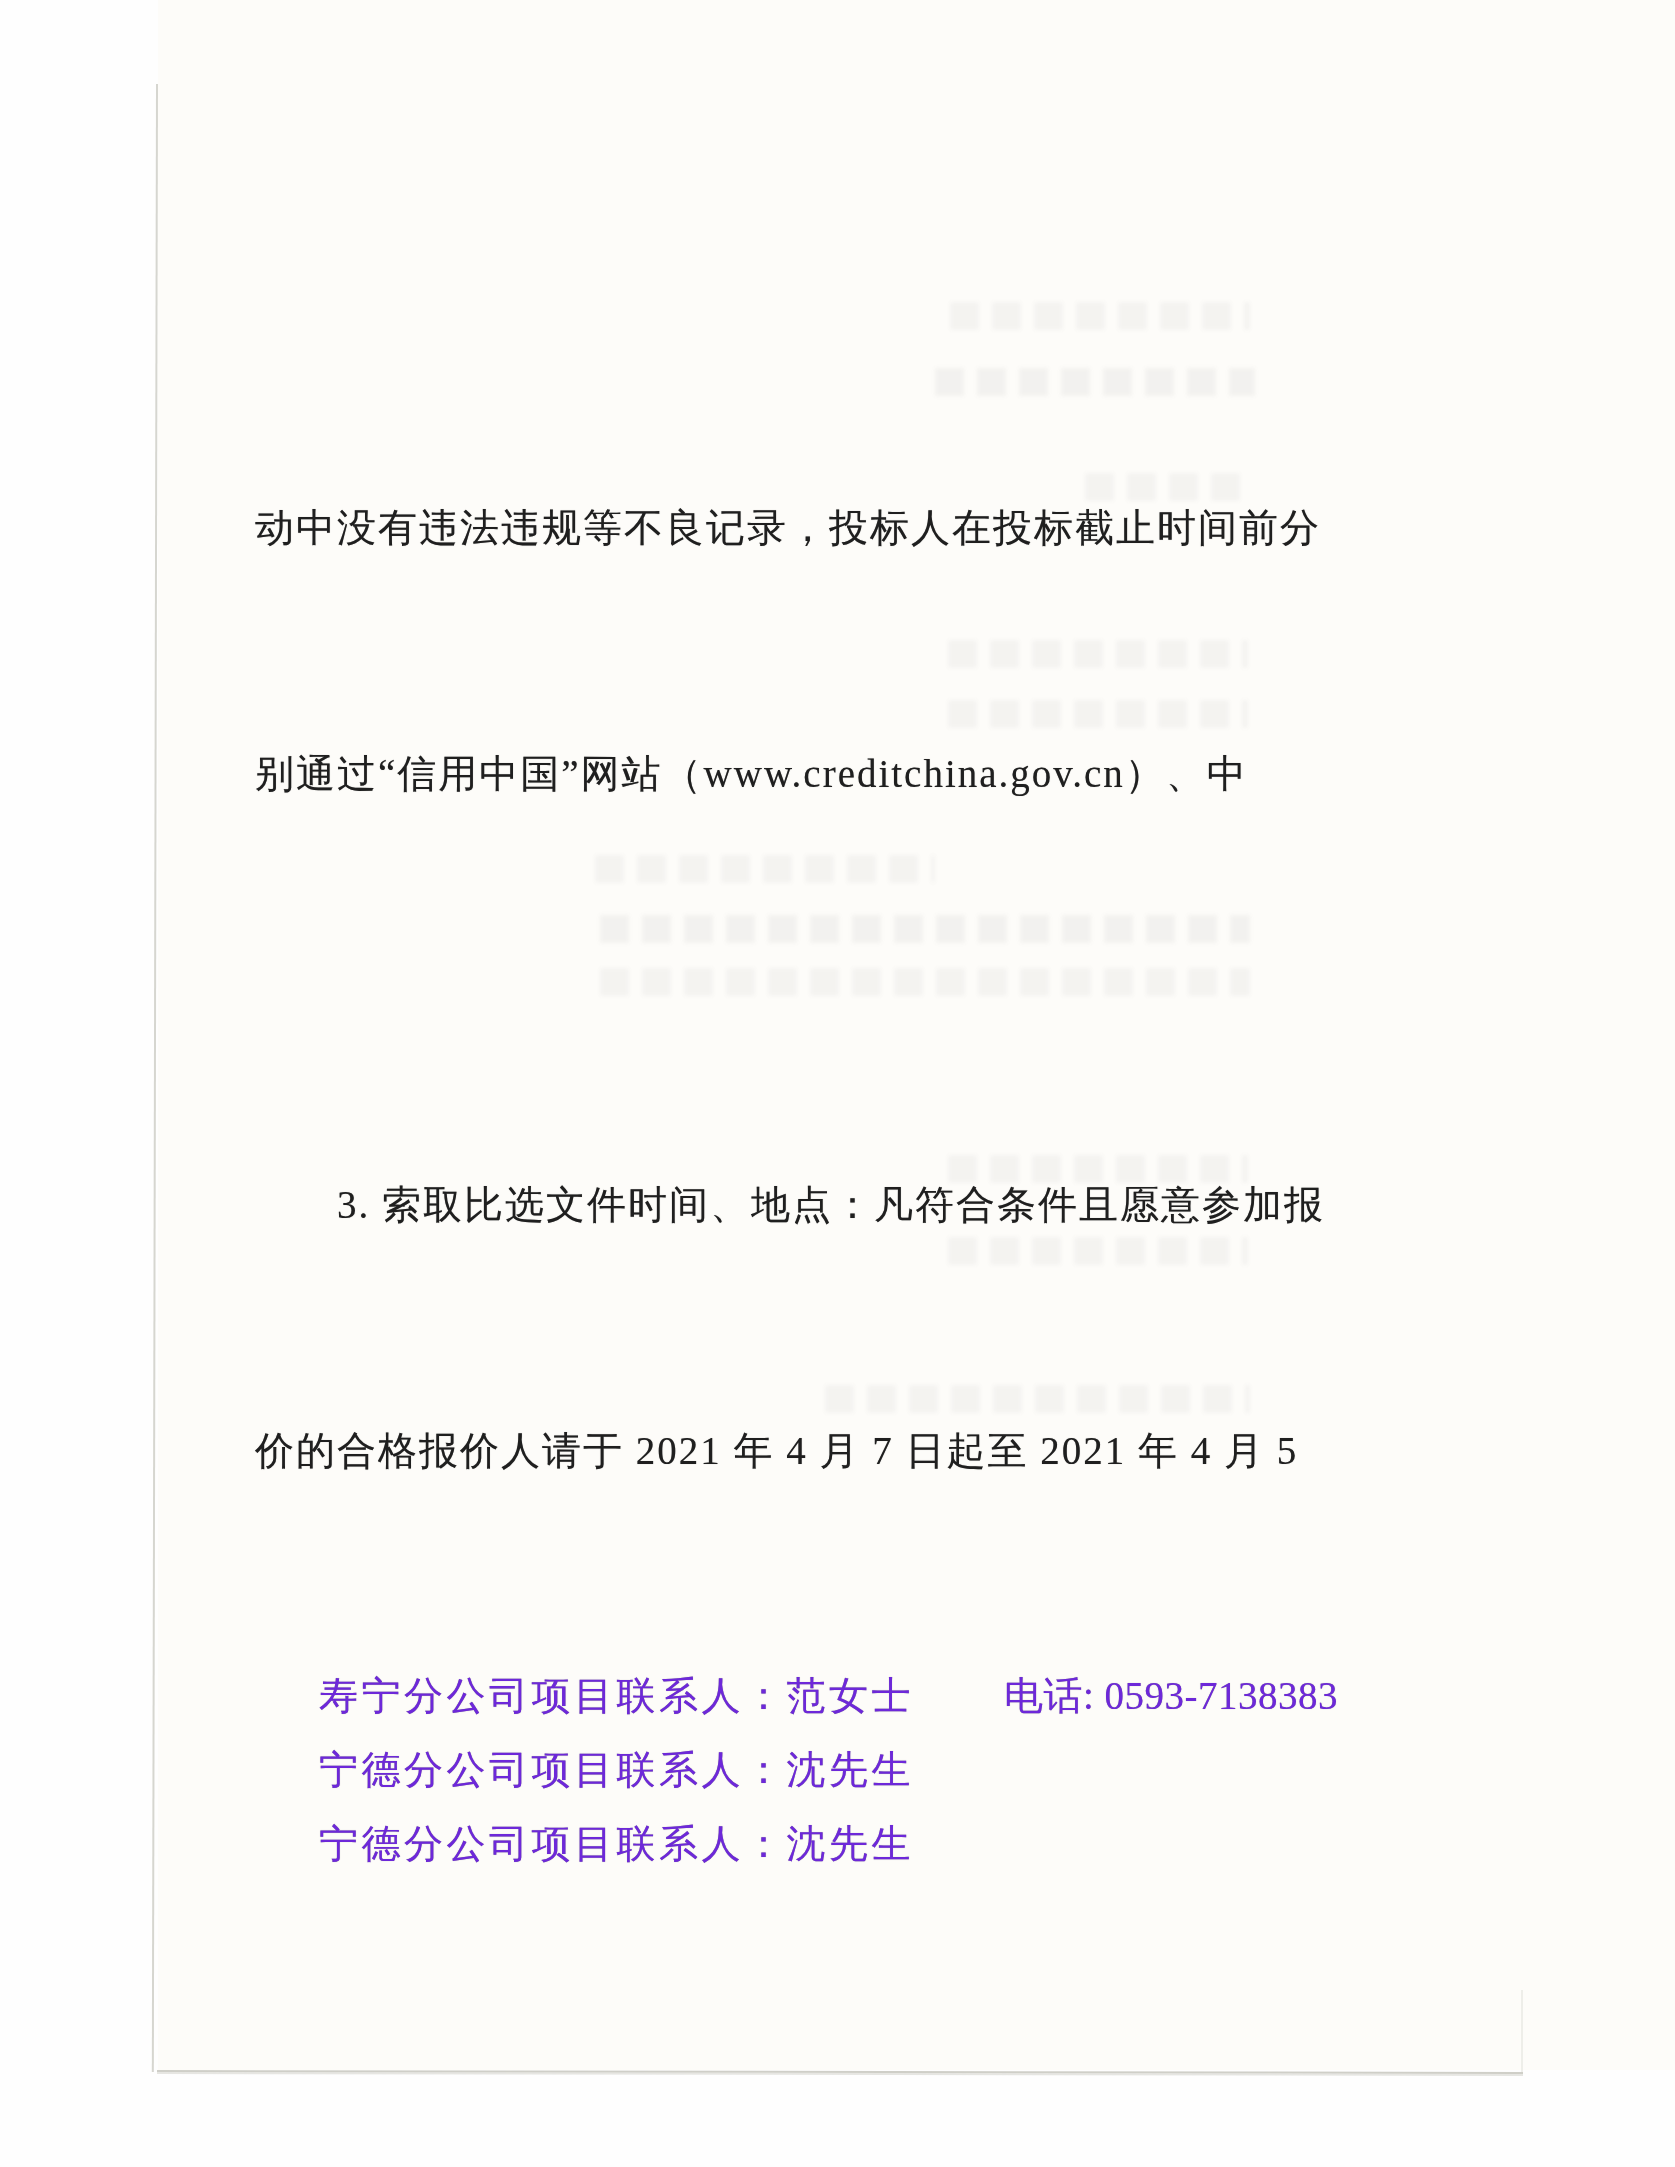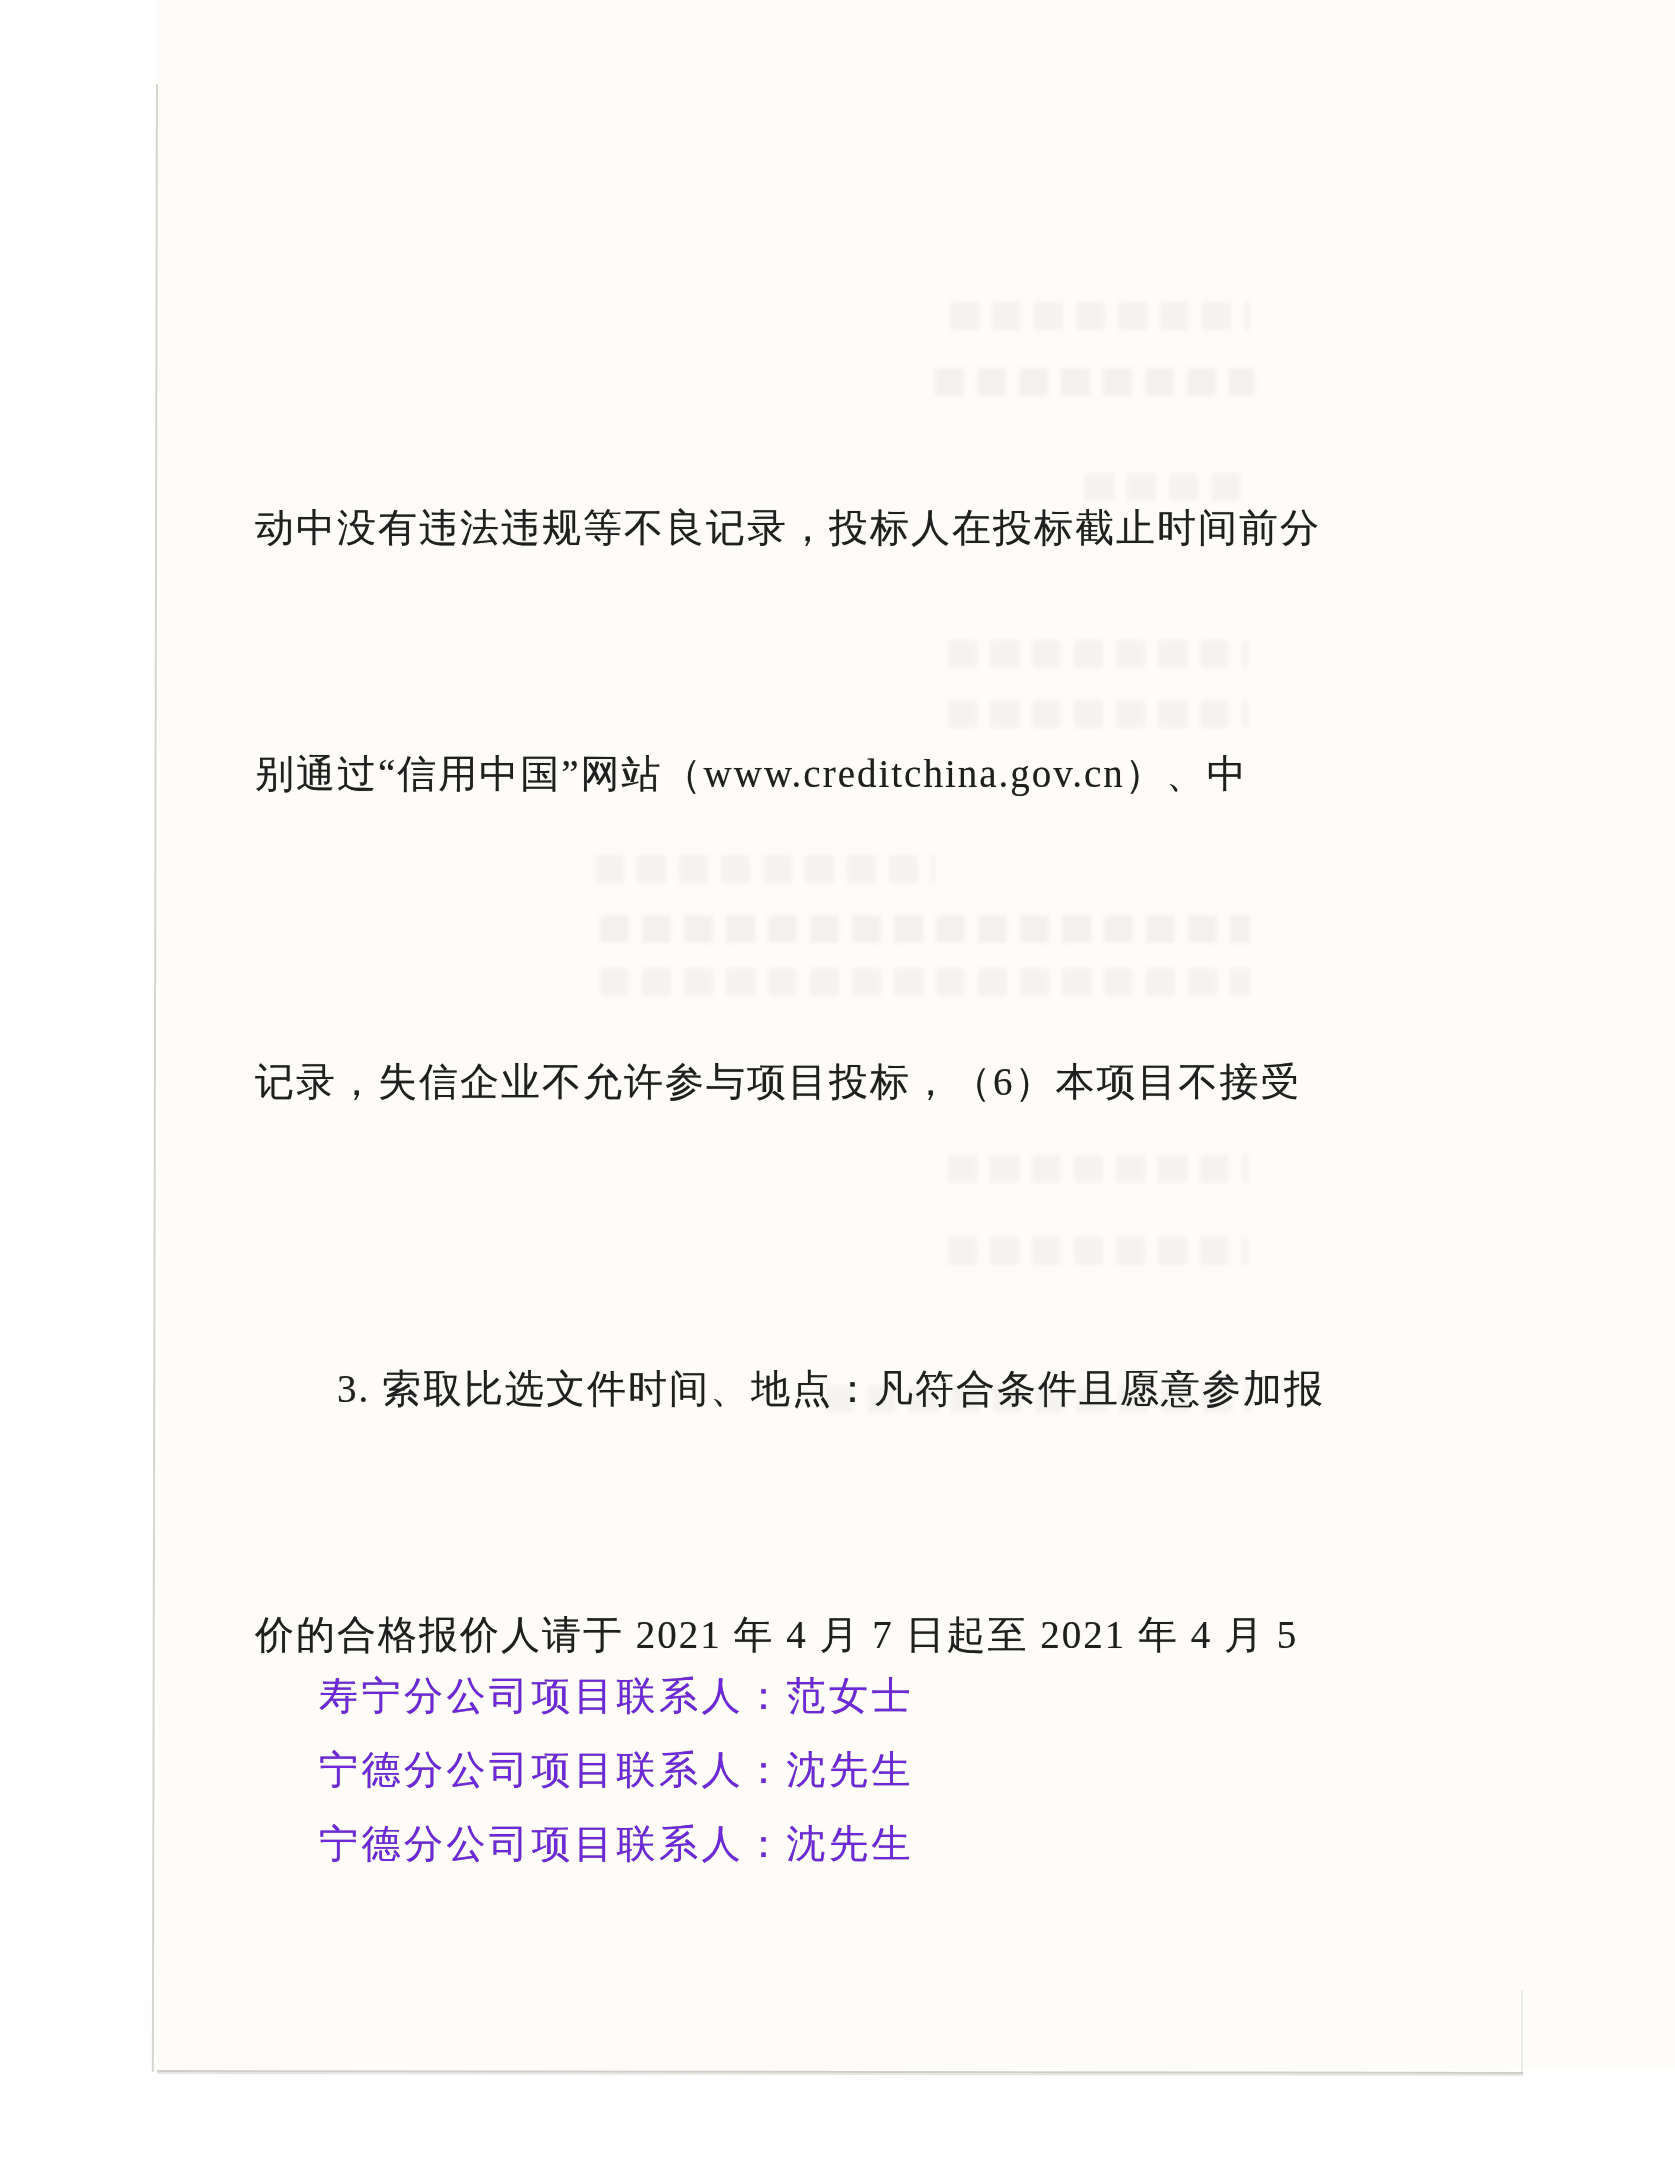--- a/index.html
+++ b/index.html
@@ -135,21 +135,20 @@
   <div class="ghost" style="left:825px;  top:1385px; width:425px;"></div>
 
   <div class="doc">
     
   
       <div class="line">动中没有违法违规等不良记录，投标人在投标截止时间前分</div>
     
       <div class="line">别通过“信用中国”网站（www.creditchina.gov.cn）、中</div>
     
     
-      <div class="line">记录，失信企业不允许参与项目投标，（6）本项目不接受</div>
     
     
       <div class="line">　　3. 索取比选文件时间、地点：凡符合条件且愿意参加报</div>
     
       <div class="line">价的合格报价人请于 2021 年 4 月 7 日起至 2021 年 4 月 5</div>
     
       
     
       
     
@@ -179,20 +178,21 @@
     
       
     
       
     </div>
 
   <div class="contacts">
 
       <div class="contact-row">
         <span class="c-label">寿宁分公司项目联系人：范女士</span>
+        <span class="c-phone">电话: 0593-7138383</span>
       </div>
 
       <div class="contact-row">
         <span class="c-label">宁德分公司项目联系人：沈先生</span>
       </div>
 
       <div class="contact-row">
         <span class="c-label">宁德分公司项目联系人：沈先生</span>
       </div>
     </div>

